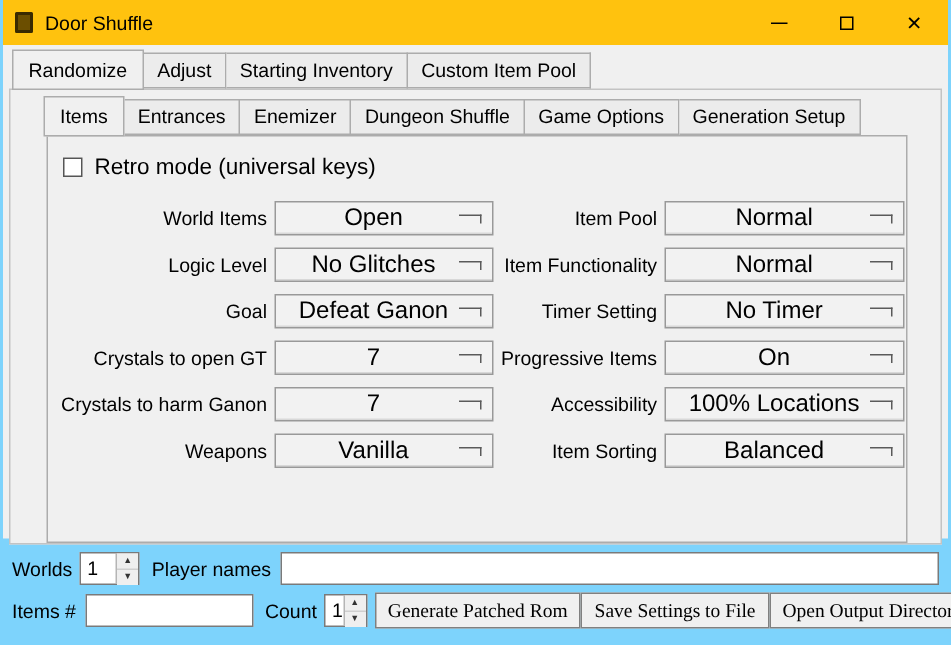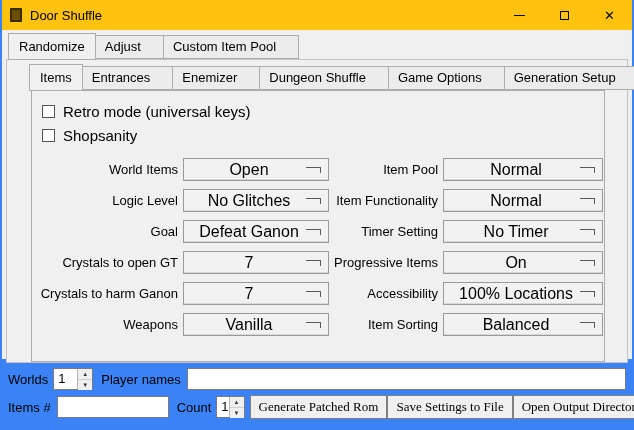--- a/index.html
+++ b/index.html
@@ -1,19 +1,19 @@
 <!DOCTYPE html>
 <html><head>
 <meta charset="utf-8">
 <style>
   * { box-sizing: border-box; margin: 0; padding: 0; }
   html, body { background: #cfcfcf; font-family: "Liberation Sans", sans-serif; }
   .window {
     width: 634px; height: 430px;
-    background: #3b82f6;
+    background: #7dd3fc;
     padding: 0 2px 2px 2px;
     position: relative;
     box-shadow: 0 2px 8px rgba(0,0,0,.4);
   }
   
   .titlebar {
     height: 30px; display: flex; align-items: center;
     background: #FFC20E; color: #000; font-size: 13px;
   }
   .app-icon {
@@ -32,21 +32,21 @@
   .glyph-close { font-size: 13px; line-height: 13px; color: #000; }
   
   .content {
     background: #F0F0F0; height: 329px; position: relative;
     display: flex; flex-direction: column;
   }
   
   .tabbar { display: flex; align-items: flex-end; position: relative; z-index: 2; }
   .outer-tabbar { padding-left: 6px; margin-top: 3px; }
   .tab {
-    font-size: 13px; padding: 3px 22px 4px 9px;
+    font-size: 13px; padding: 3px 9px 4px 9px;
     background: #ECECEC; border: 1px solid #ACACAC; border-left: none;
     color: #000; white-space: nowrap; cursor: default;
   }
   .tab:first-child { border-left: 1px solid #ACACAC; }
   .tab.selected {
     background: #F0F0F0; padding: 5px 10px 5px 10px;
     border-left: 1px solid #ACACAC; margin-bottom: -1px; position: relative; z-index: 3;
   }
   .outer-panel {
     margin: 0 4px; border: 1px solid #C3C3C3; background: #F0F0F0;
@@ -137,43 +137,40 @@
         <span class="glyph-close">✕</span>
       </div>
     </div>
   </div>
 
   <div class="content">
 
     <div class="tabbar outer-tabbar">
       <div class="tab selected">Randomize</div>
       <div class="tab">Adjust</div>
+      <div class="tab">Starting Inventory</div>
       <div class="tab">Custom Item Pool</div>
     </div>
 
     <div class="outer-panel">
 
       <div class="tabbar inner-tabbar">
         <div class="tab selected">Items</div>
         <div class="tab">Entrances</div>
         <div class="tab">Enemizer</div>
         <div class="tab">Dungeon Shuffle</div>
         <div class="tab">Game Options</div>
         <div class="tab">Generation Setup</div>
       </div>
 
       <div class="inner-frame">
 
         <div class="checkrow">
           <span class="checkbox"></span>
           <span>Retro mode (universal keys)</span>
-        </div>
-        <div class="checkrow">
-          <span class="checkbox"></span>
-          <span>Shopsanity</span>
         </div>
 
         <div class="fields-grid">
 
           <div class="flabel">World Items</div>
           <div class="dropdown">
             <span class="ddval">Open</span>
             <span class="dd-ind"></span>
           </div>
           <div class="flabel">Item Pool</div>

